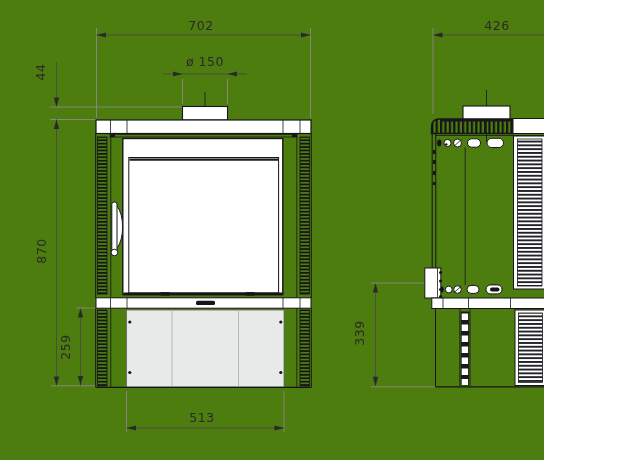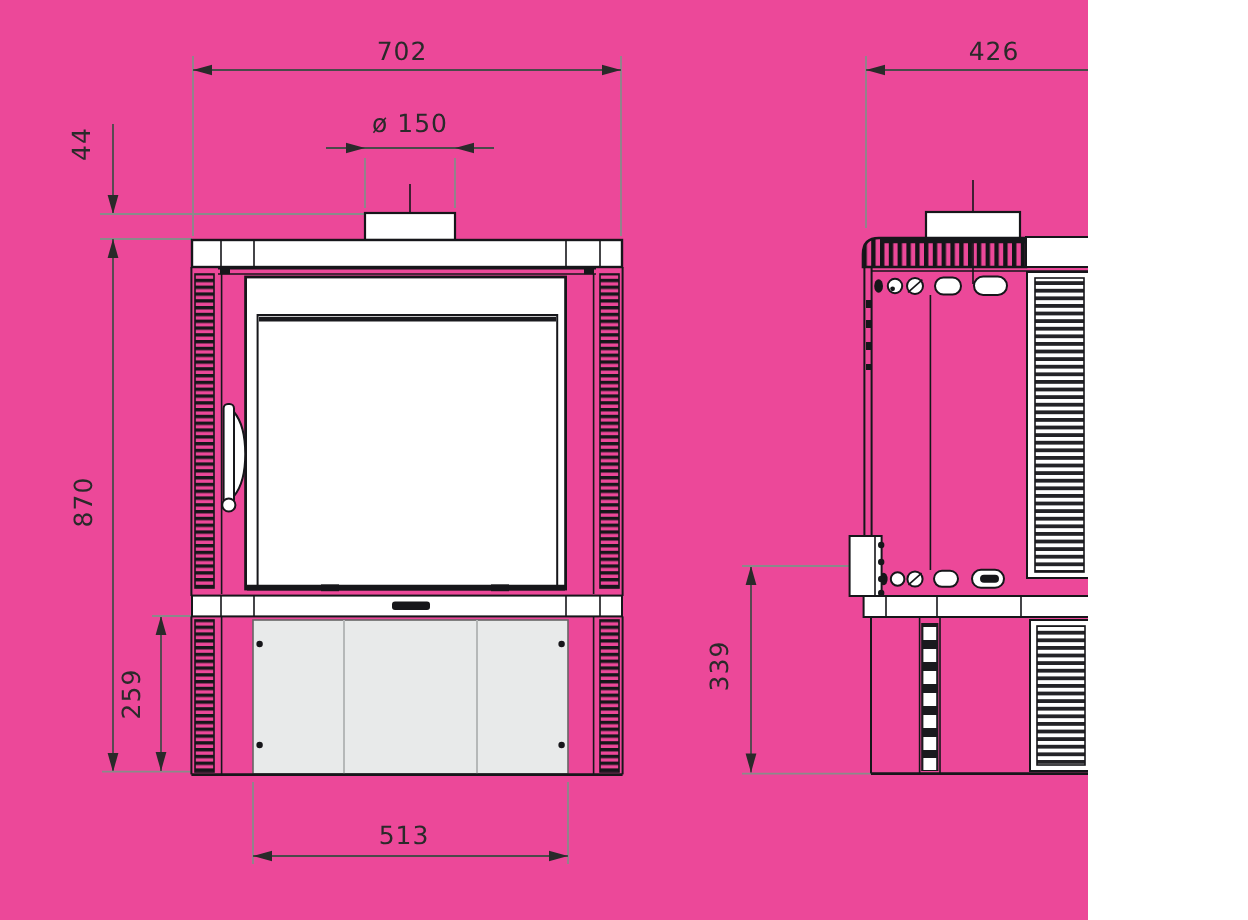--- a/index.html
+++ b/index.html
@@ -1,19 +1,19 @@
 <!DOCTYPE html>
 <html><head>
 <meta charset="utf-8">
 <style>
   html,body{margin:0;padding:0;background:#ffffff;}
   .canvas{
     position:relative;
     width:544px;height:460px;
-    background:#ec4899;
+    background:#4d7c0f;
     font-family:"DejaVu Sans", sans-serif;
     overflow:hidden;
   }
   svg{display:block;}
   text{
     font-family:"DejaVu Sans", sans-serif;
     font-size:12.5px;
     fill:#2a2a2a;
     letter-spacing:0.5px;
   }

